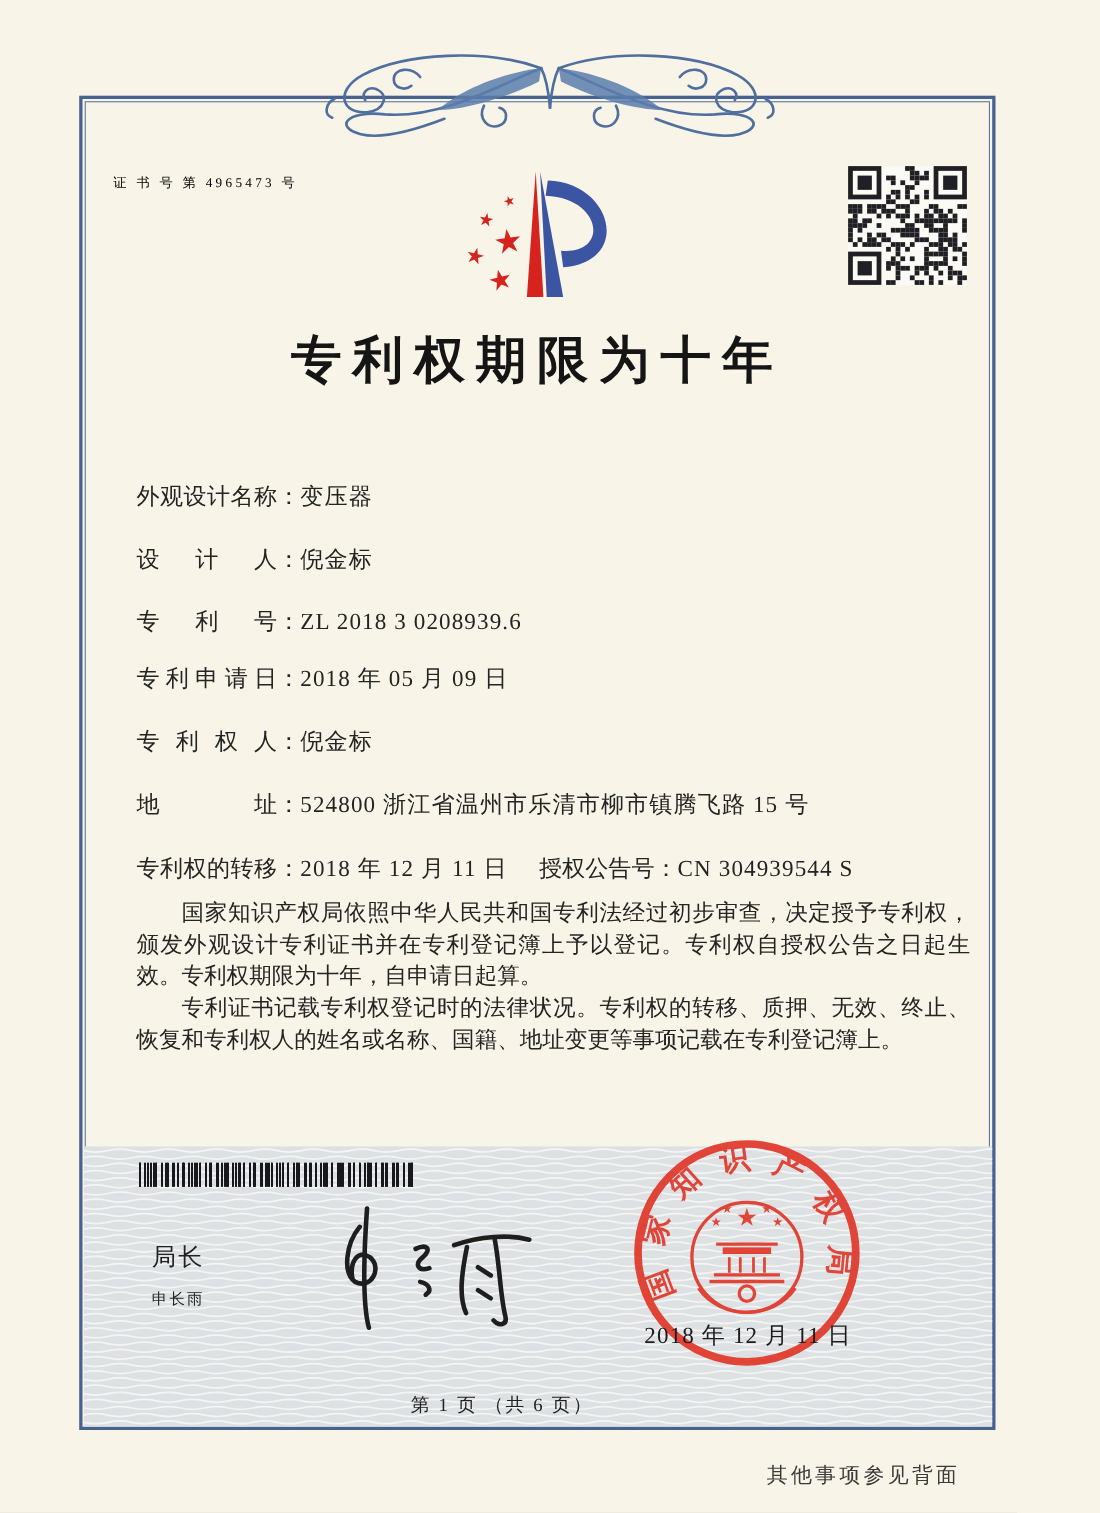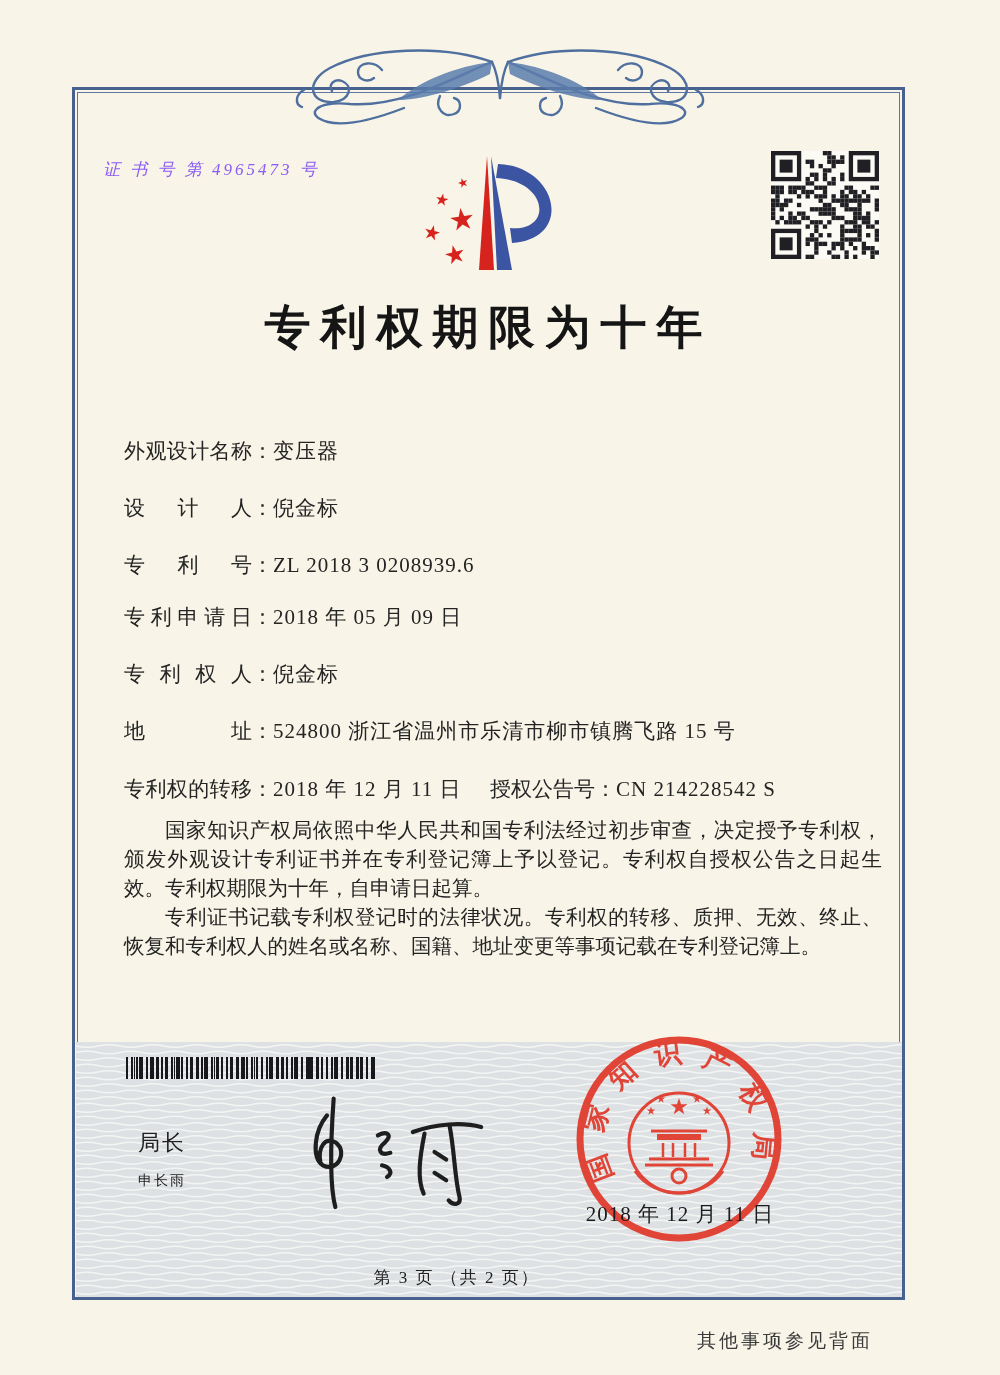--- a/index.html
+++ b/index.html
@@ -5,21 +5,21 @@
   html,body{margin:0;padding:0;background:#e9e6da;}
   #page{position:relative;width:1000px;height:1375px;margin:0 auto;background:#f8f4e7;
         font-family:"Liberation Serif","DejaVu Serif",serif;color:#2a2a2a;overflow:hidden;}
   
   #frame{position:absolute;left:72px;top:87px;width:833px;height:1213px;
          border:3px solid #47628e;box-sizing:border-box;}
   #frame .inner{position:absolute;left:2px;top:2px;right:2px;bottom:2px;border:1px solid #5d77a3;}
   
   #band{position:absolute;left:76px;top:1042px;width:826px;height:255px;overflow:hidden;}
   
-  .certno{position:absolute;left:103px;top:158px;font-size:17px;letter-spacing:3px;color:#8b5cf6;font-style:italic;}
+  .certno{position:absolute;left:103px;top:158px;font-size:12px;letter-spacing:3px;color:#000000;}
   .title{position:absolute;left:72px;top:297px;width:833px;text-align:center;font-size:46px;
          font-weight:bold;letter-spacing:10px;color:#151515;}
   .field{position:absolute;left:124px;width:760px;font-size:21px;white-space:nowrap;color:#242424;}
   .flabel{display:inline-block;width:128px;text-align:justify;text-align-last:justify;}
   .fvalue{letter-spacing:1px;font-family:Liberation Serif, serif;}
   .grant{position:absolute;left:366px;top:0;}
   .paras{position:absolute;left:124px;top:816px;width:758px;font-size:20.5px;line-height:29px;
          text-align:justify;color:#242424;}
   .paras p{margin:0;text-indent:2em;}
   .barcode{position:absolute;left:126px;top:1057px;width:250px;height:22px;
@@ -316,21 +316,21 @@
   </div>
   <div class="field" style="top:660px">
     <span class="flabel">专利权人</span><span>：</span><span class="fvalue">倪金标</span>
   </div>
   <div class="field" style="top:717px">
     <span class="flabel">地址</span><span>：</span><span class="fvalue">524800 浙江省温州市乐清市柳市镇腾飞路 15 号</span>
   </div>
   <div class="field" style="top:775px">
     <span class="flabel">专利权的转移</span><span>：</span><span class="fvalue">2018 年 12 月 11 日</span>
     <span class="grant">
-      <span>授权公告号</span><span>：</span><span class="fvalue">CN 214228542 S</span>
+      <span>授权公告号</span><span>：</span><span class="fvalue">CN 304939544 S</span>
     </span>
   </div>
 
   <div class="paras">
     <p>国家知识产权局依照中华人民共和国专利法经过初步审查，决定授予专利权，颁发外观设计专利证书并在专利登记簿上予以登记。专利权自授权公告之日起生效。专利权期限为十年，自申请日起算。</p>
     <p>专利证书记载专利权登记时的法律状况。专利权的转移、质押、无效、终止、恢复和专利权人的姓名或名称、国籍、地址变更等事项记载在专利登记簿上。</p>
   </div>
 
   <svg id="band" width="826" height="255" viewBox="0 0 826 255">
       <rect width="826" height="255" fill="#dde1e4"></rect>
@@ -412,15 +412,15 @@
         <rect x="84" y="101" width="44" height="6" stroke="none"></rect>
         <path d="M90,110 V124 M100,110 V124 M112,110 V124 M122,110 V124" stroke-width="2.5" fill="none"></path>
         <path d="M76,126 L136,126 M72,132 L140,132" stroke-width="3" fill="none"></path>
         <circle cx="106" cy="143" r="7" fill="none" stroke-width="3"></circle>
         <path d="M62,138 C72,153 90,160 106,160 M150,138 C140,153 122,160 106,160" stroke-width="3" fill="none"></path>
       </g>
     </g>
   </svg>
   <div class="seal-date">2018 年 12 月 11 日</div>
 
-  <div class="pagenum">第 3 页 （共 2 页）</div>
+  <div class="pagenum">第 1 页 （共 6 页）</div>
   <div class="backnote">其他事项参见背面</div>
 </div>
 
 </body></html>

